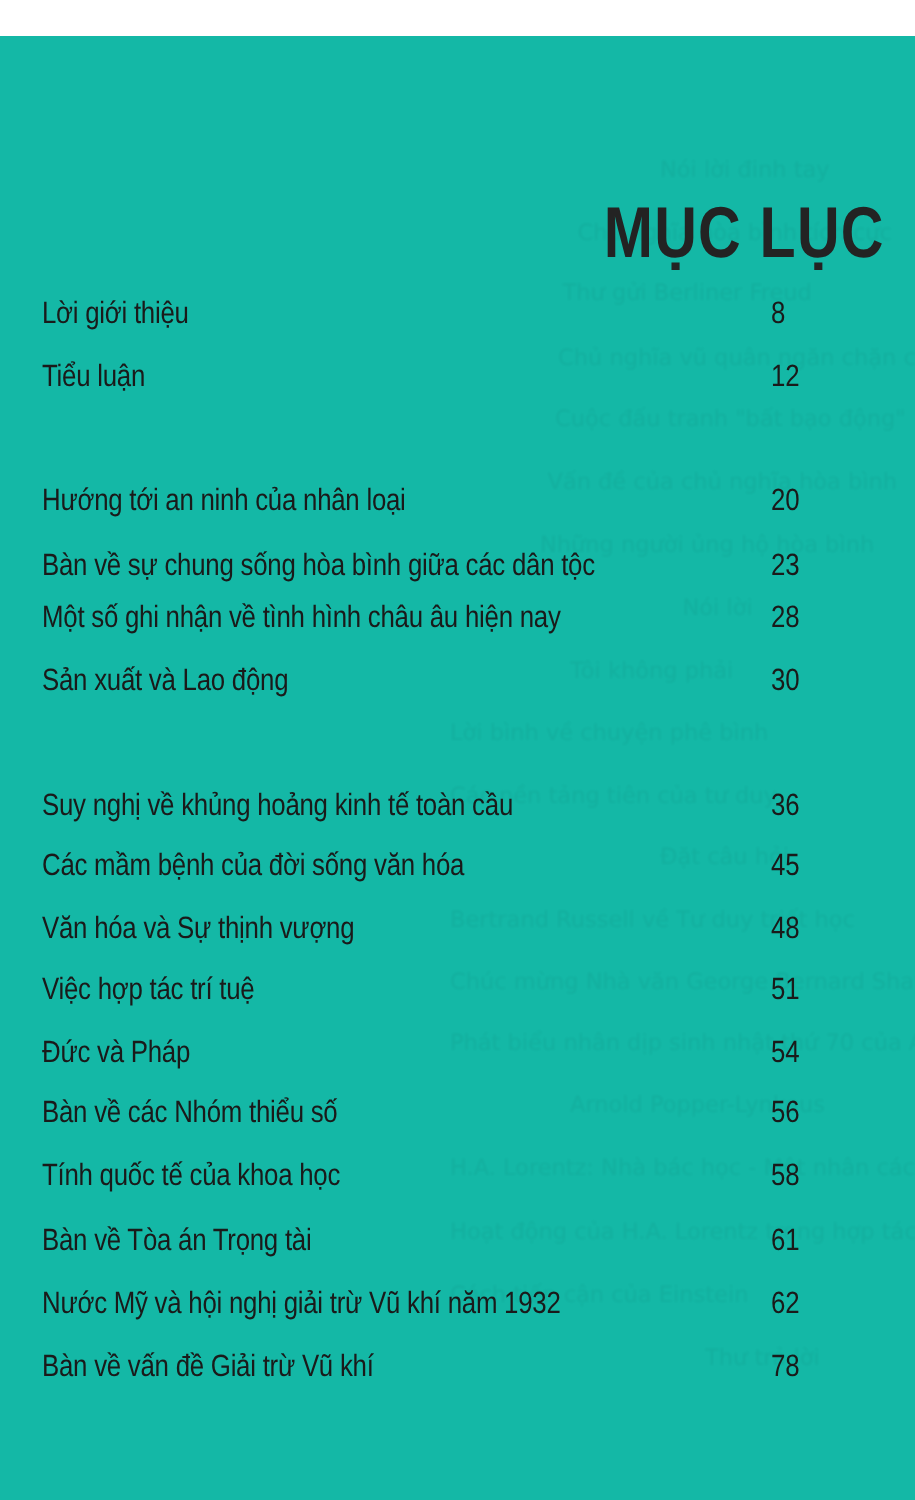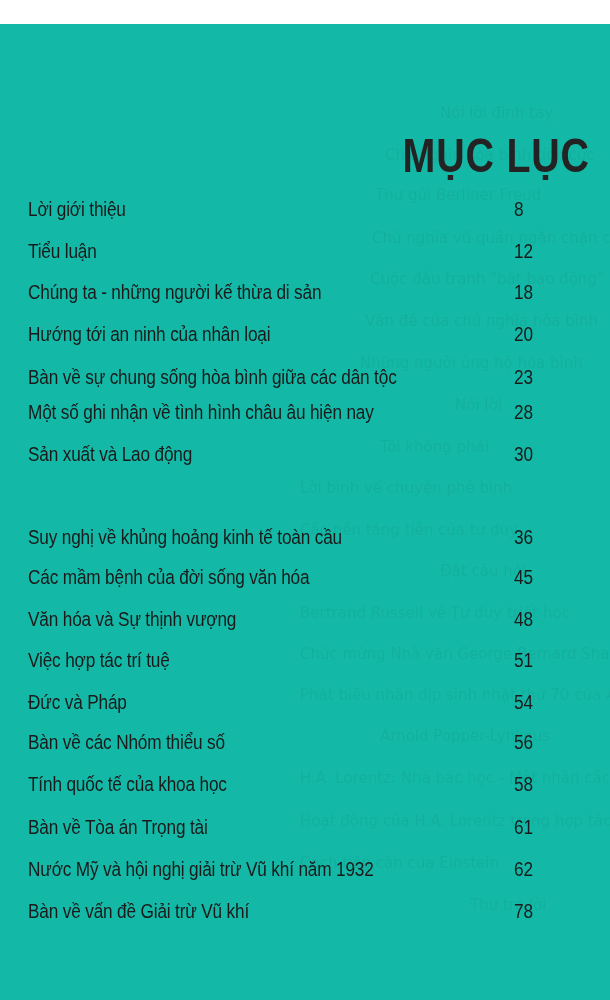--- a/index.html
+++ b/index.html
@@ -130,24 +130,20 @@
 
   <div class="toc" id="toc">
       <div class="toc-row" style="top: 170px;">
         <span class="toc-title">Lời giới thiệu</span>
         <span class="toc-page">8</span>
       </div>
       <div class="toc-row" style="top: 212px;">
         <span class="toc-title">Tiểu luận</span>
         <span class="toc-page">12</span>
       </div>
-      <div class="toc-row" style="top: 253px;">
-        <span class="toc-title">Chúng ta - những người kế thừa di sản</span>
-        <span class="toc-page">18</span>
-      </div>
       <div class="toc-row" style="top: 295px;">
         <span class="toc-title">Hướng tới an ninh của nhân loại</span>
         <span class="toc-page">20</span>
       </div>
       <div class="toc-row" style="top: 338px;">
         <span class="toc-title">Bàn về sự chung sống hòa bình giữa các dân tộc</span>
         <span class="toc-page">23</span>
       </div>
       <div class="toc-row" style="top: 373px;">
         <span class="toc-title">Một số ghi nhận về tình hình châu âu hiện nay</span>

